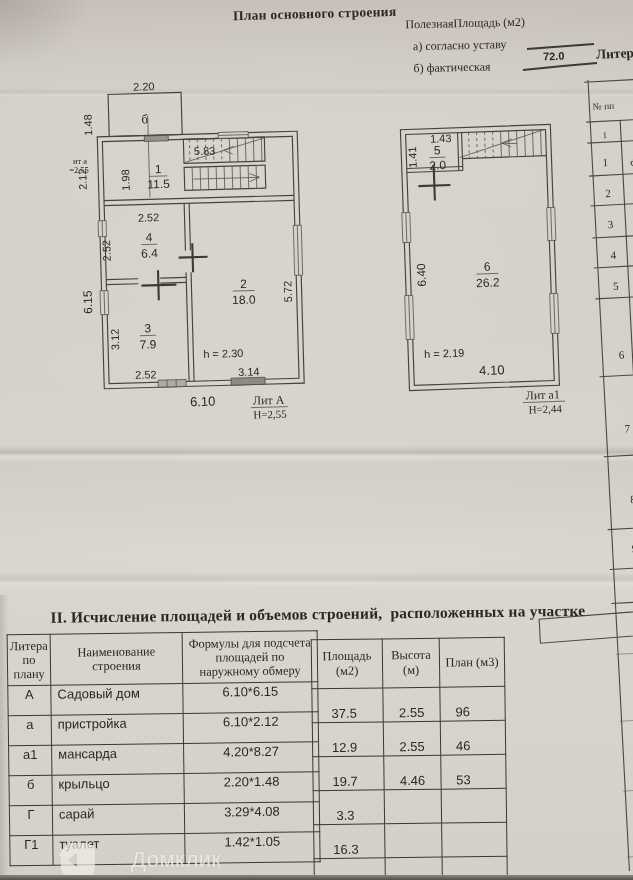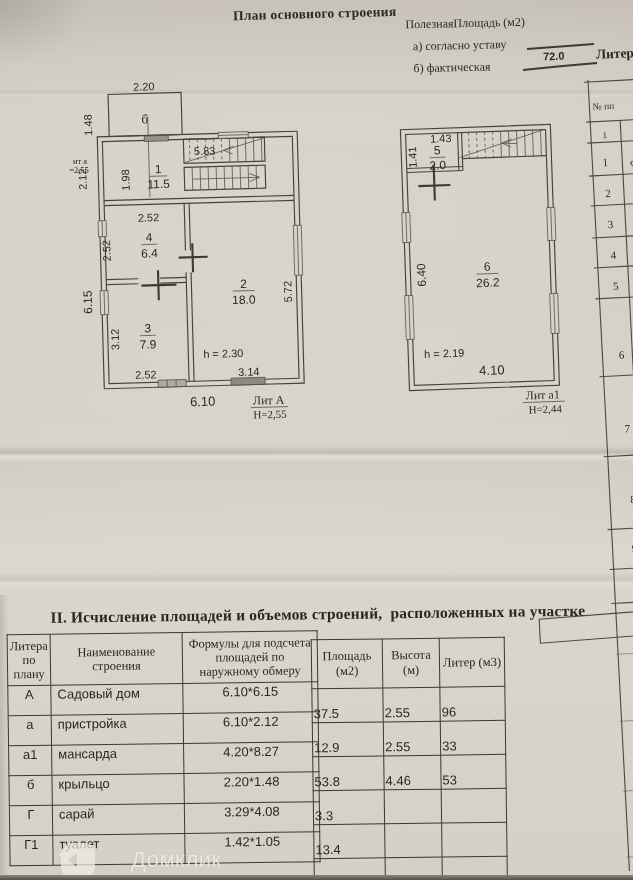--- a/index.html
+++ b/index.html
@@ -41,21 +41,21 @@
   table{border-collapse:collapse;table-layout:fixed;position:absolute;}
   td{border:1.8px solid #3b3831;overflow:hidden;}
   .tblL{left:8px;top:631px;}
   .tblL .hd td{height:50px;font-size:12.5px;text-align:center;line-height:1.12;font-family:"Liberation Serif",serif;padding:0 2px;}
   .tblL .dr td{height:27px;font-family:"Liberation Sans",sans-serif;font-size:13px;vertical-align:top;}
   .c-lit{text-align:center;font-family:"Liberation Sans",sans-serif;}
   .c-name{padding-left:6px;text-align:left;}
   .c-form{text-align:center;}
   .tblR{left:312px;top:640px;}
   .tblR .hd td{height:46px;font-size:12.5px;text-align:center;font-family:"Liberation Serif",serif;vertical-align:middle;}
-  .tblR .dr td{height:31px;font-family:"Liberation Sans",sans-serif;font-size:13px;vertical-align:bottom;text-align:left;margin-left:26px;}
+  .tblR .dr td{height:31px;font-family:"Liberation Sans",sans-serif;font-size:13px;vertical-align:bottom;text-align:center;margin-left:26px;}
   .c-area{padding-right:8px;}
   .c-h{}
   .c-vol{padding-right:21px;}
 
   .watermark{position:absolute;left:58px;top:841px;display:flex;align-items:center;gap:8px;opacity:.82;}
   .wm-text{font-family:"Liberation Sans",sans-serif;font-weight:normal;font-size:22px;color:#efede6;letter-spacing:.5px;text-shadow:0 0 2px rgba(120,115,105,.25);margin-left:27px;}
 </style>
 </head>
 <body>
 
@@ -368,44 +368,44 @@
     <table class="tblR">
       <colgroup>
           <col style="width:71px">
           <col style="width:57px">
           <col style="width:65px">
         </colgroup>
       <tbody>
           <tr class="hd">
         <td>Площадь (м2)</td>
         <td>Высота (м)</td>
-        <td>Литер (м3)</td>
+        <td>План (м3)</td>
       </tr>
       <tr class="dr">
         <td class="c-area">37.5</td>
         <td class="c-h">2.55</td>
         <td class="c-vol">96</td>
       </tr>
       <tr class="dr">
         <td class="c-area">12.9</td>
         <td class="c-h">2.55</td>
-        <td class="c-vol">33</td>
-      </tr>
-      <tr class="dr">
-        <td class="c-area">53.8</td>
+        <td class="c-vol">46</td>
+      </tr>
+      <tr class="dr">
+        <td class="c-area">19.7</td>
         <td class="c-h">4.46</td>
         <td class="c-vol">53</td>
       </tr>
       <tr class="dr">
         <td class="c-area">3.3</td>
         <td class="c-h"></td>
         <td class="c-vol"></td>
       </tr>
       <tr class="dr">
-        <td class="c-area">13.4</td>
+        <td class="c-area">16.3</td>
         <td class="c-h"></td>
         <td class="c-vol"></td>
       </tr>
       <tr class="dr">
         <td class="c-area">1.5</td>
         <td class="c-h">2.15</td>
         <td class="c-vol">3</td>
       </tr>
     </tbody>
       </table>

